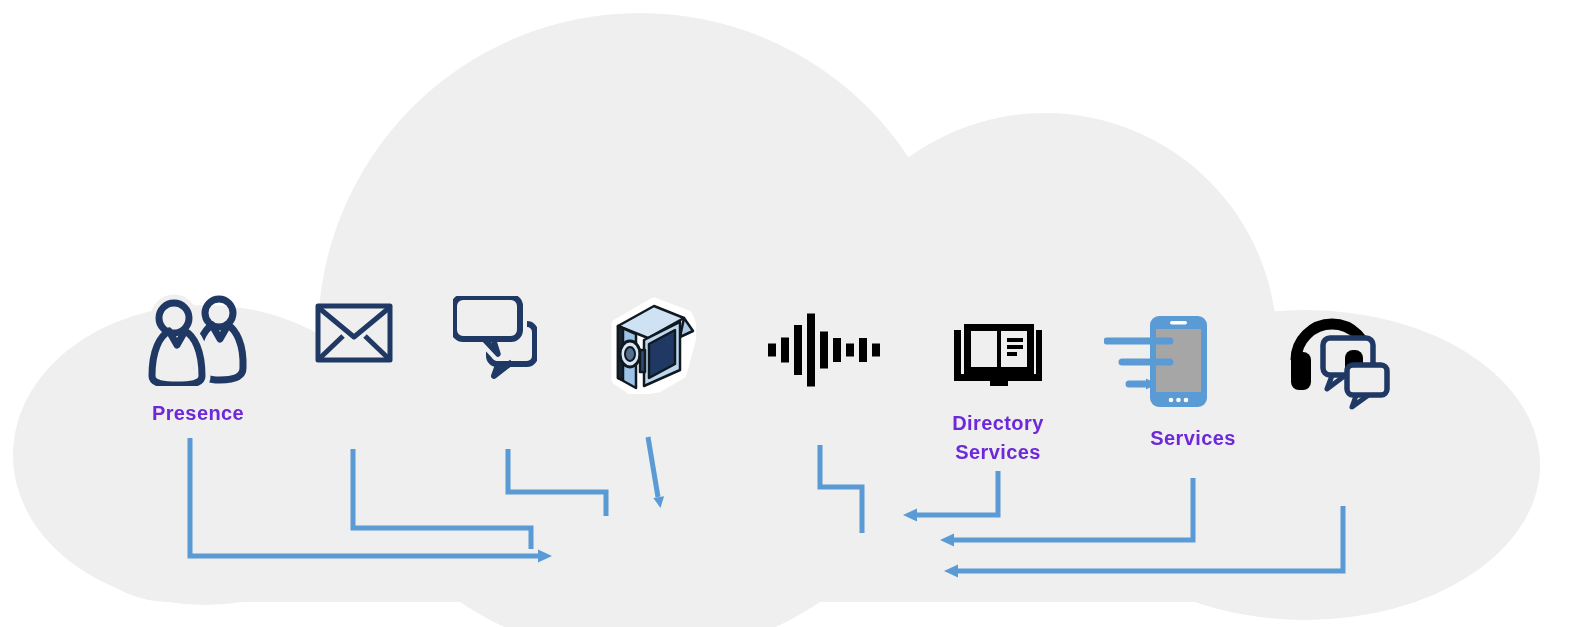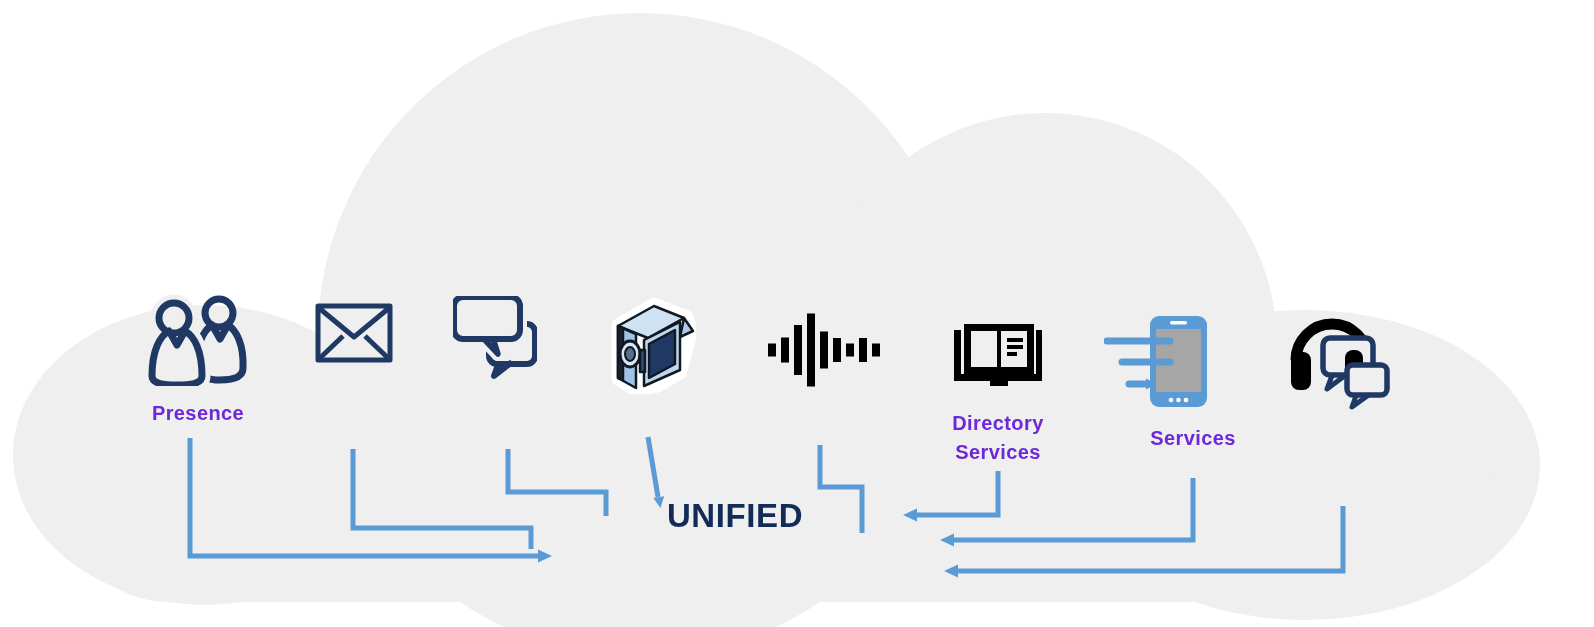--- a/index.html
+++ b/index.html
@@ -173,16 +173,15 @@
     <path d="M41,70 A36,36 0 0 1 113,70" fill="none" stroke="#000000" stroke-width="11"></path>
     <rect x="36" y="62" width="20" height="38" rx="8" fill="#000000"></rect>
     <polygon points="78,83 72,99 92,84" fill="#EFEFEF" stroke="#1F3864" stroke-width="5" stroke-linejoin="round"></polygon>
     <rect x="68" y="48" width="50" height="37" rx="7" fill="#EFEFEF" stroke="#1F3864" stroke-width="5.5"></rect>
     <rect x="90" y="60" width="18" height="36" rx="8" fill="#000000"></rect>
     <polygon points="102,103 97,117 115,104" fill="#EFEFEF" stroke="#1F3864" stroke-width="5" stroke-linejoin="round"></polygon>
     <rect x="92" y="75" width="40" height="30" rx="6" fill="#EFEFEF" stroke="#1F3864" stroke-width="5.5"></rect>
   </svg>
 
   <div class="diagram-title">
-    <div class="t1">UNIFIED</div>
   </div>
 
 </div>
 
 </body></html>

